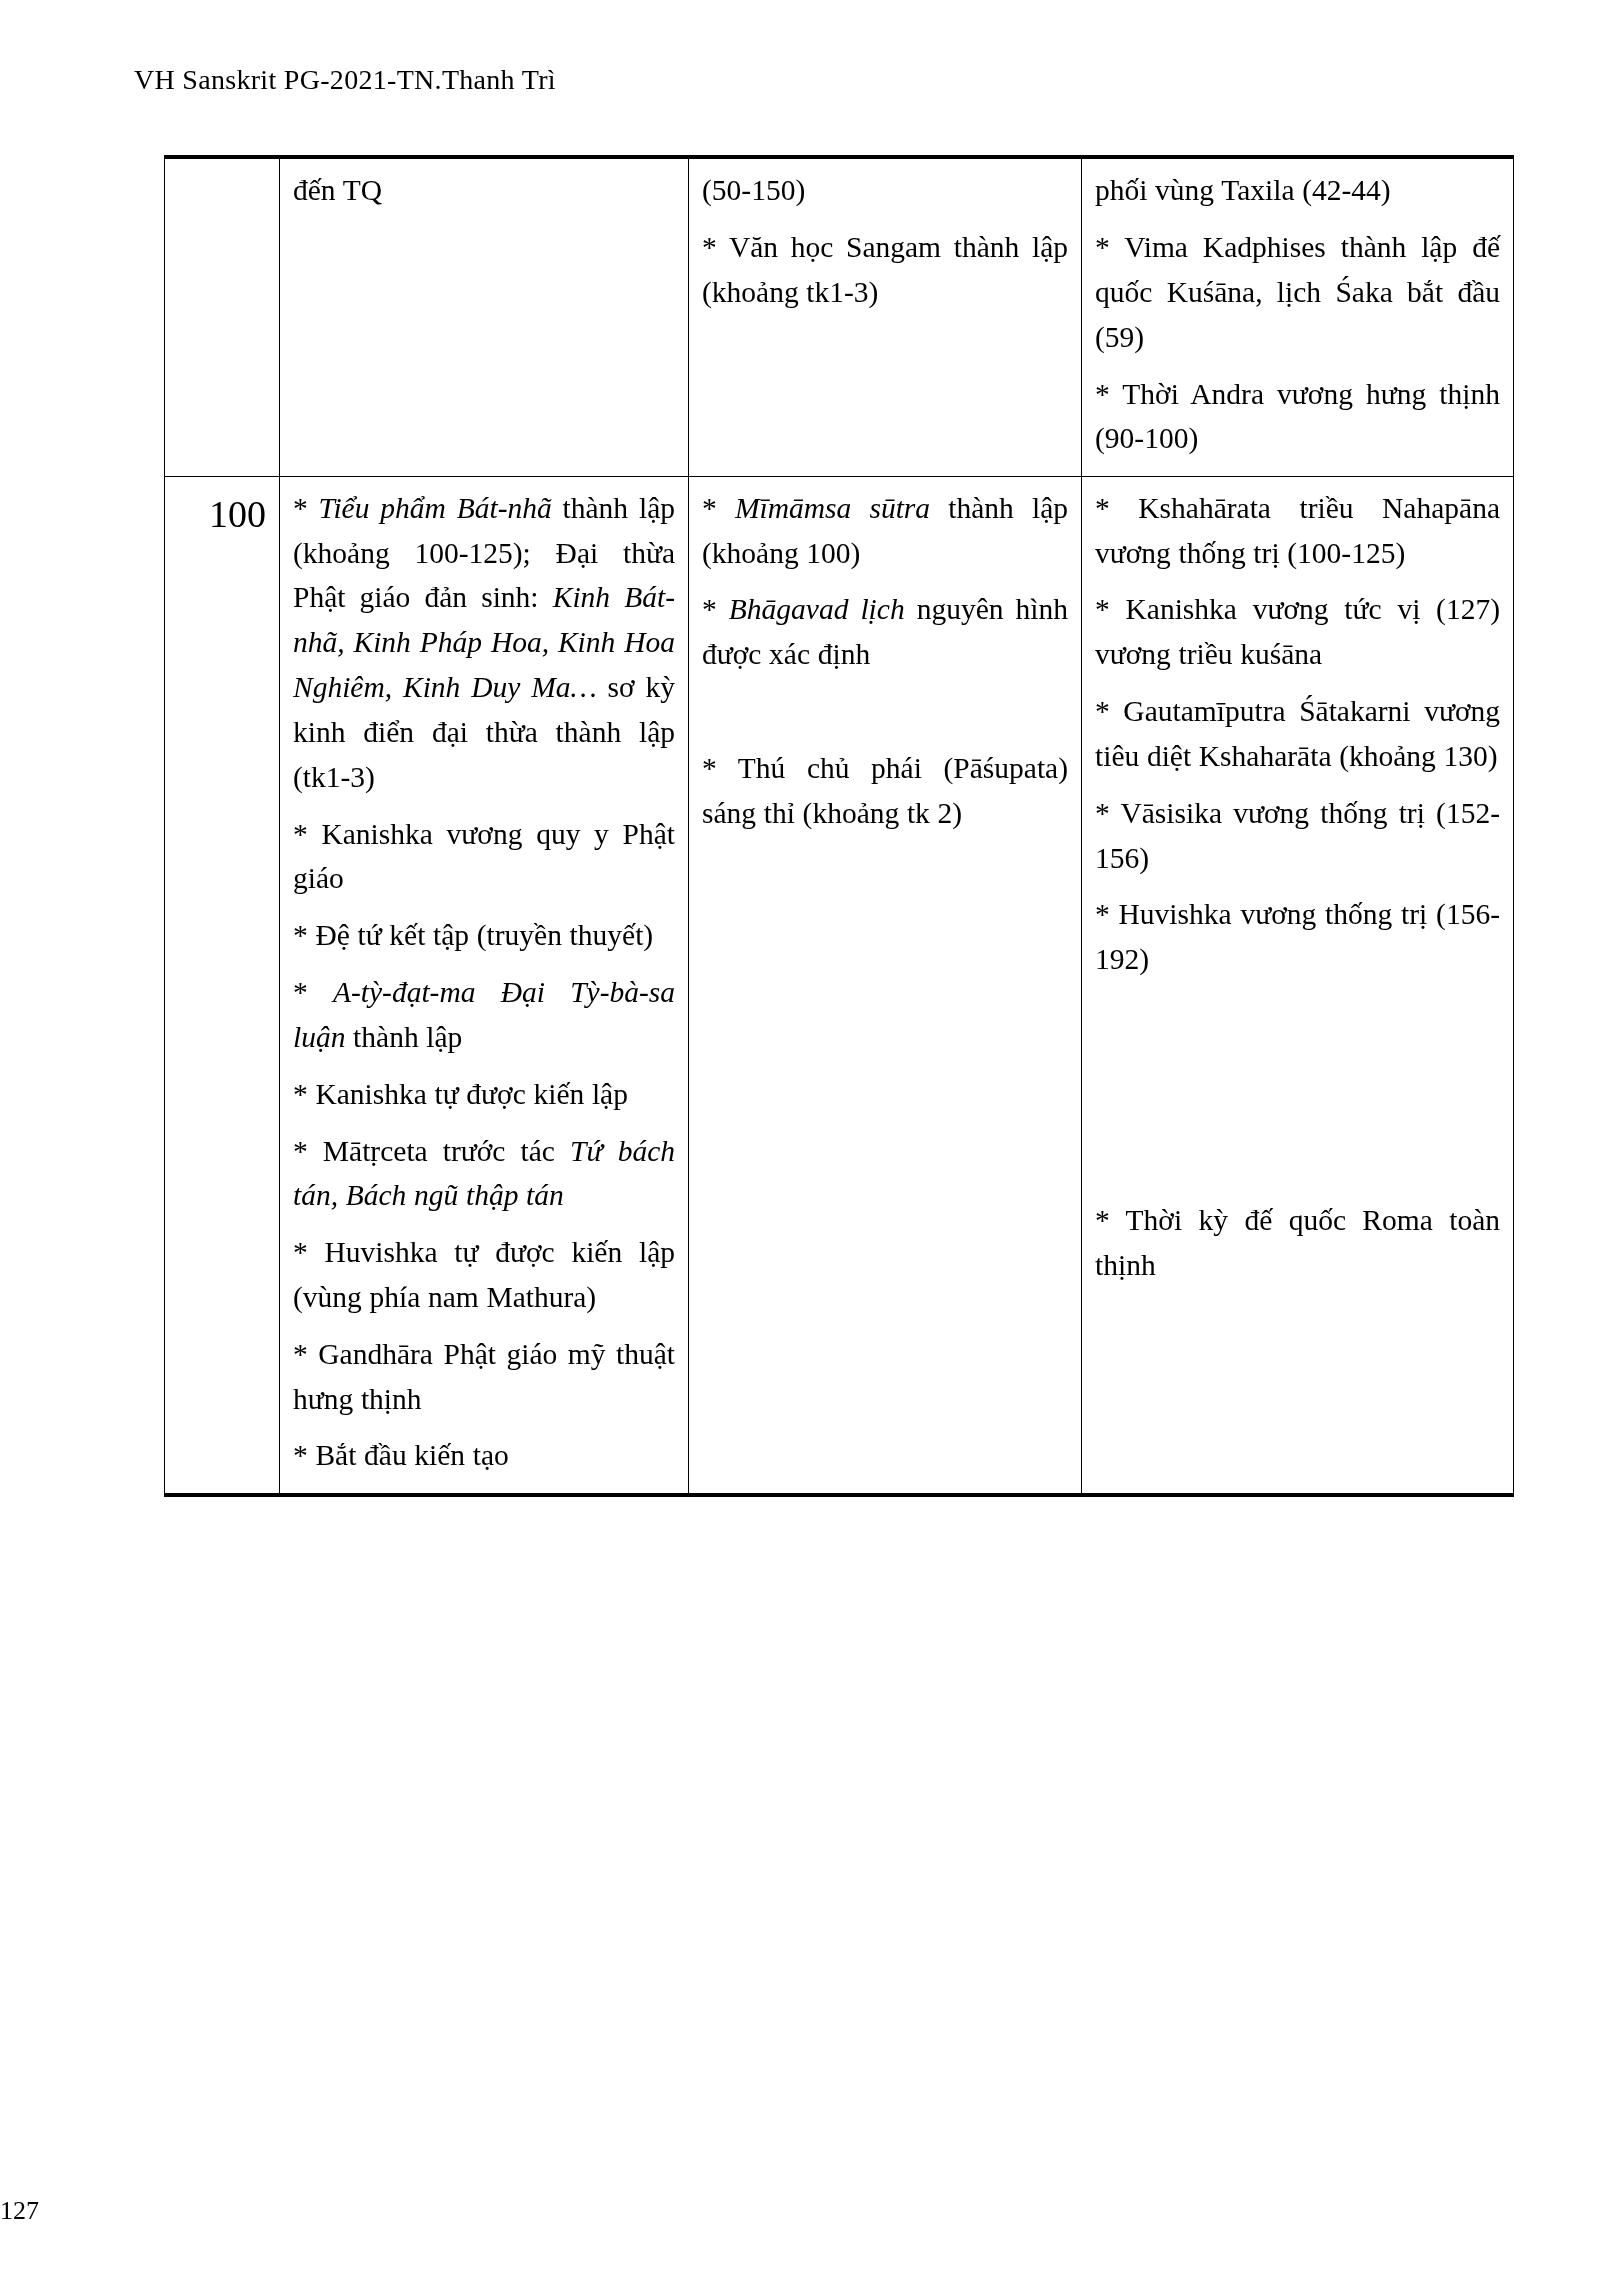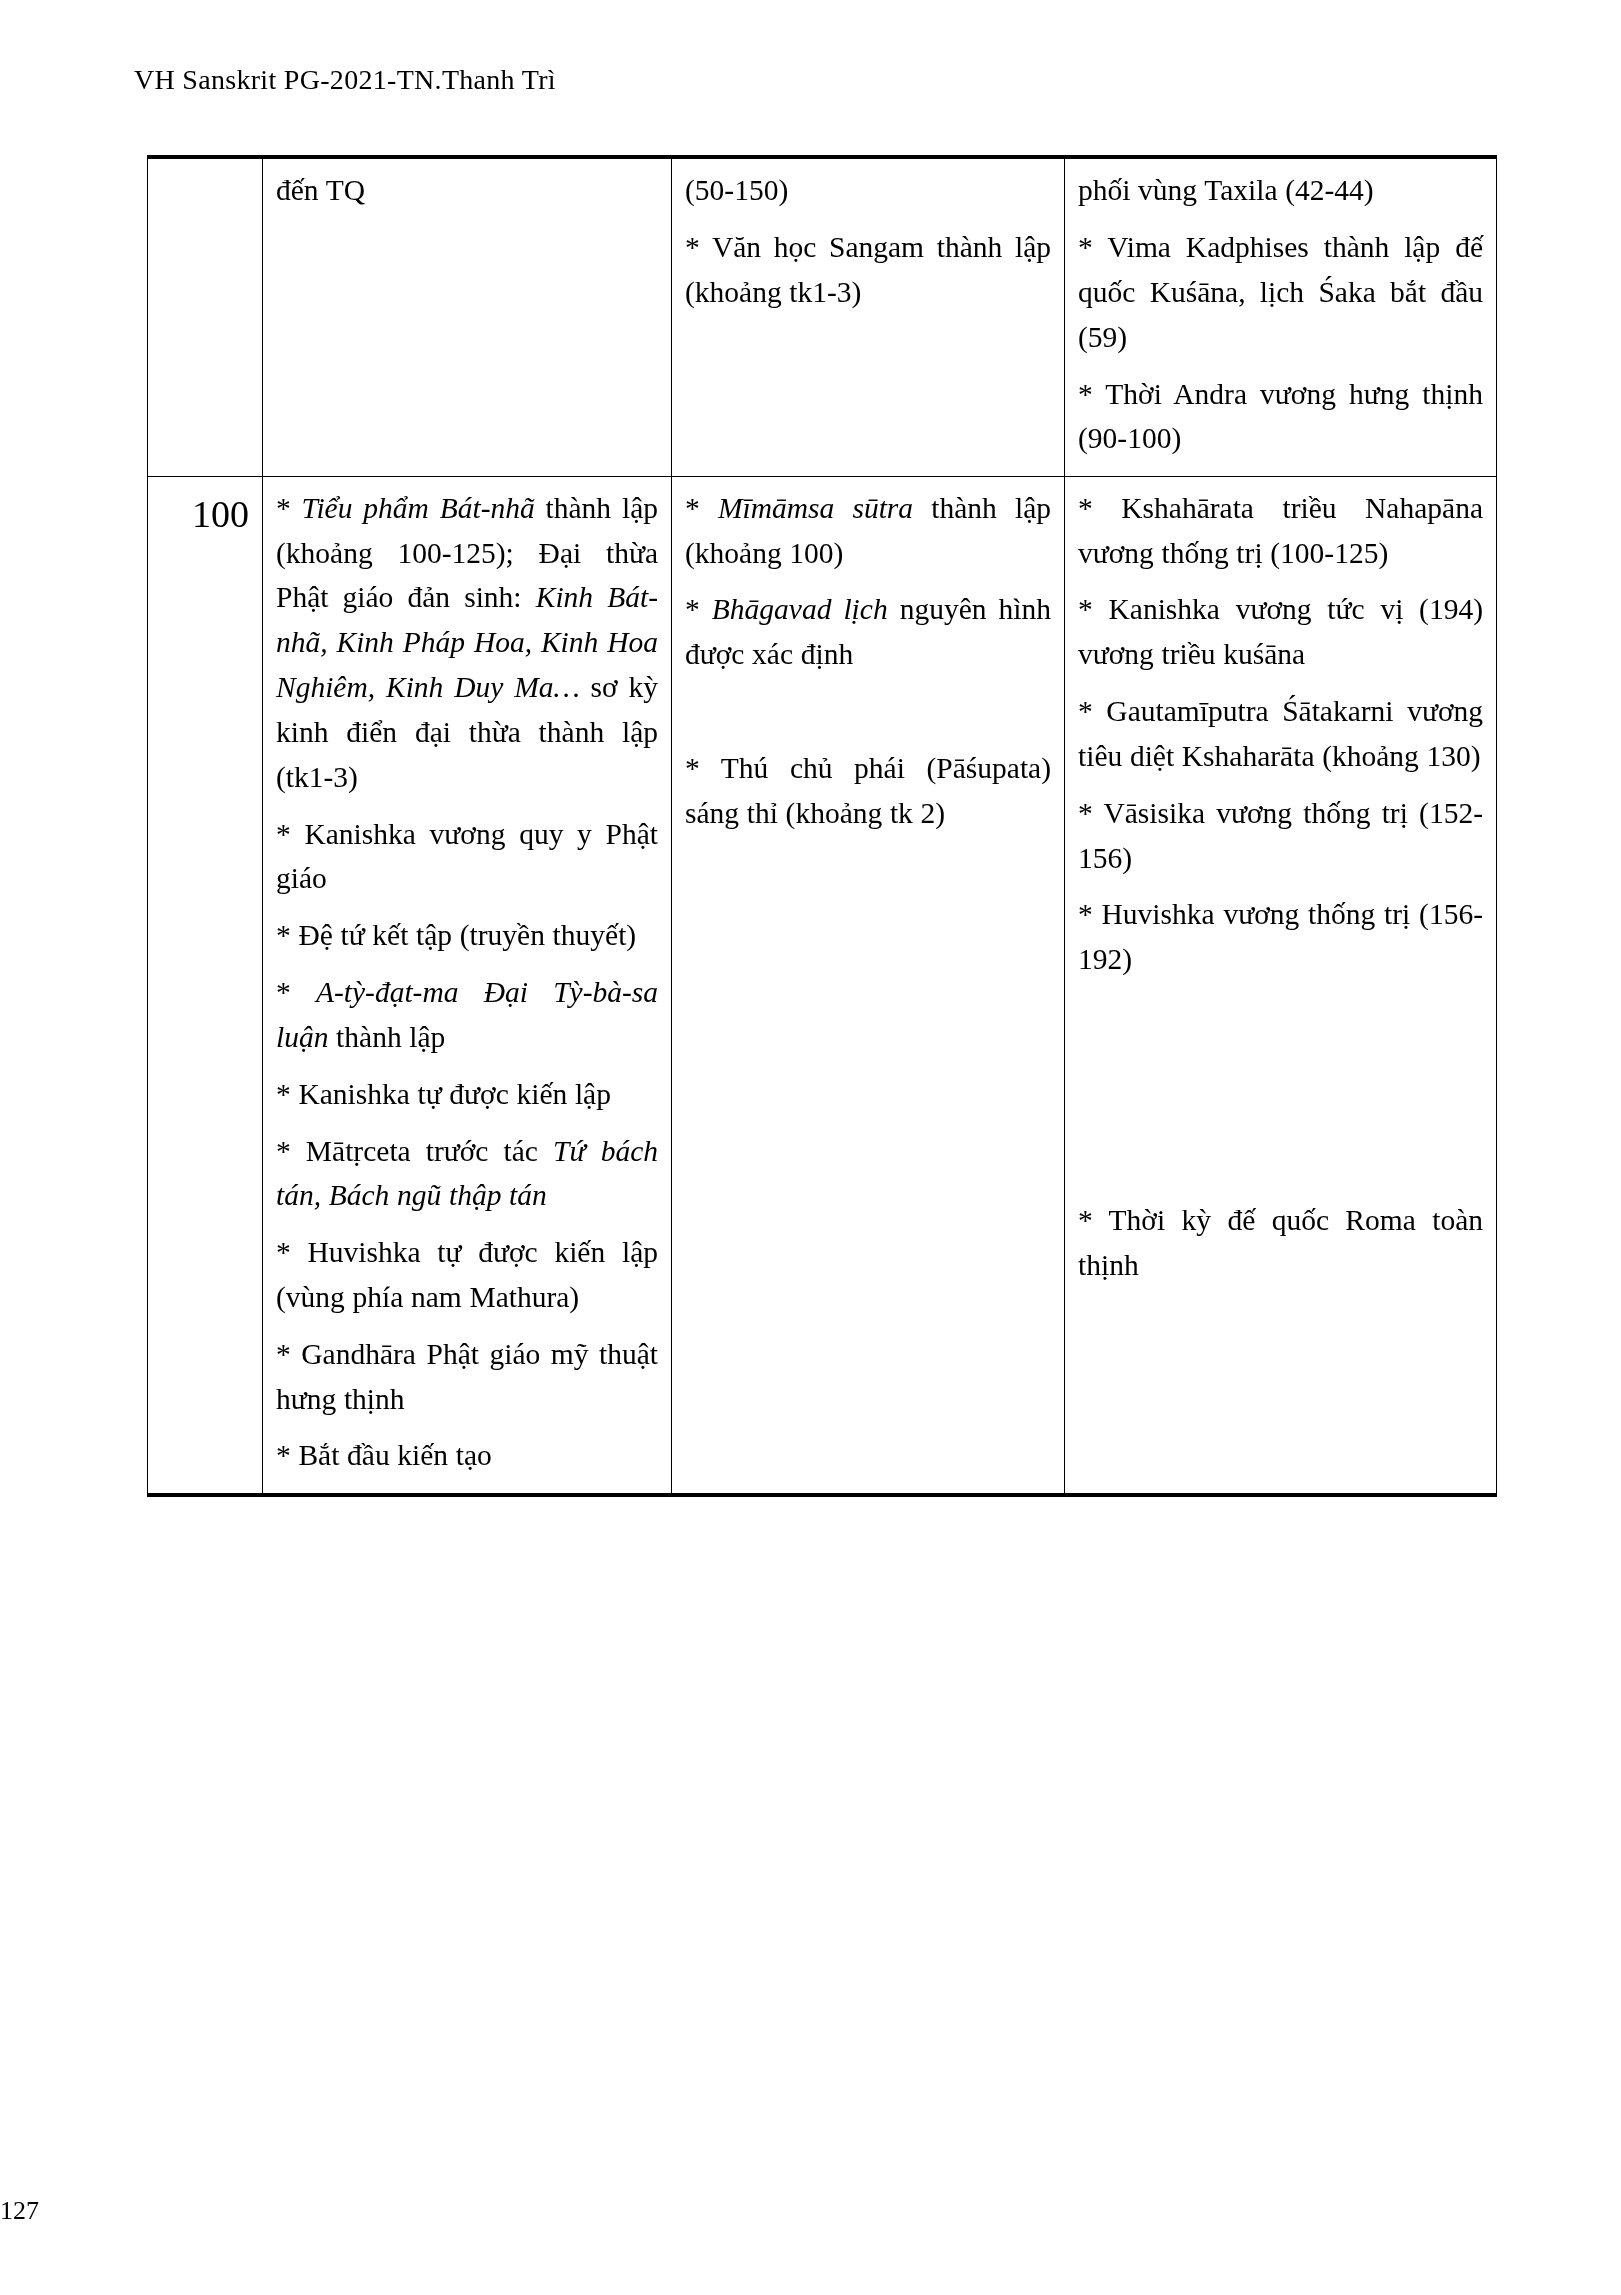--- a/index.html
+++ b/index.html
@@ -23,21 +23,21 @@
     position: absolute;
     left: 134px;
     top: 64px;
     font-size: 28px;
     letter-spacing: 0.3px;
     font-family: "Liberation Serif", "DejaVu Serif", serif;
     white-space: nowrap;
   }
   .table-wrap {
     position: absolute;
-    left: 147px;
+    left: 164px;
     top: 155px;
     width: 1350px;
   }
   table.ledger {
     border-collapse: collapse;
     width: 1350px;
     table-layout: fixed;
   }
   table.ledger td {
     border: 1.3px solid #000000;
@@ -141,21 +141,21 @@
             <div>
                 <div class="para"><span>* </span><span class="it">Mīmāmsa sūtra</span><span> thành lập (khoảng 100)</span></div>
                 <div class="para"><span>* </span><span class="it">Bhāgavad lịch</span><span> nguyên hình được xác định</span></div>
                 <div class="para">&nbsp;</div>
                 <div class="para"><span>* Thú chủ phái (Pāśupata) sáng thỉ (khoảng tk 2)</span></div>
               </div>
           </td>
           <td class="col-four">
             <div>
                 <div class="para"><span>* Kshahārata triều Nahapāna vương thống trị (100-125)</span></div>
-                <div class="para"><span>* Kanishka vương tức vị (194) vương triều kuśāna</span></div>
+                <div class="para"><span>* Kanishka vương tức vị (127) vương triều kuśāna</span></div>
                 <div class="para"><span>* Gautamīputra Śātakarni vương tiêu diệt Kshaharāta (khoảng 130)</span></div>
                 <div class="para"><span>* Vāsisika vương thống trị (152-156)</span></div>
                 <div class="para"><span>* Huvishka vương thống trị (156-192)</span></div>
               </div>
             <span class="spacer-block"></span>
             <div>
                 <div class="para"><span>* Thời kỳ đế quốc Roma toàn thịnh</span></div>
               </div>
           </td>
         </tr>

